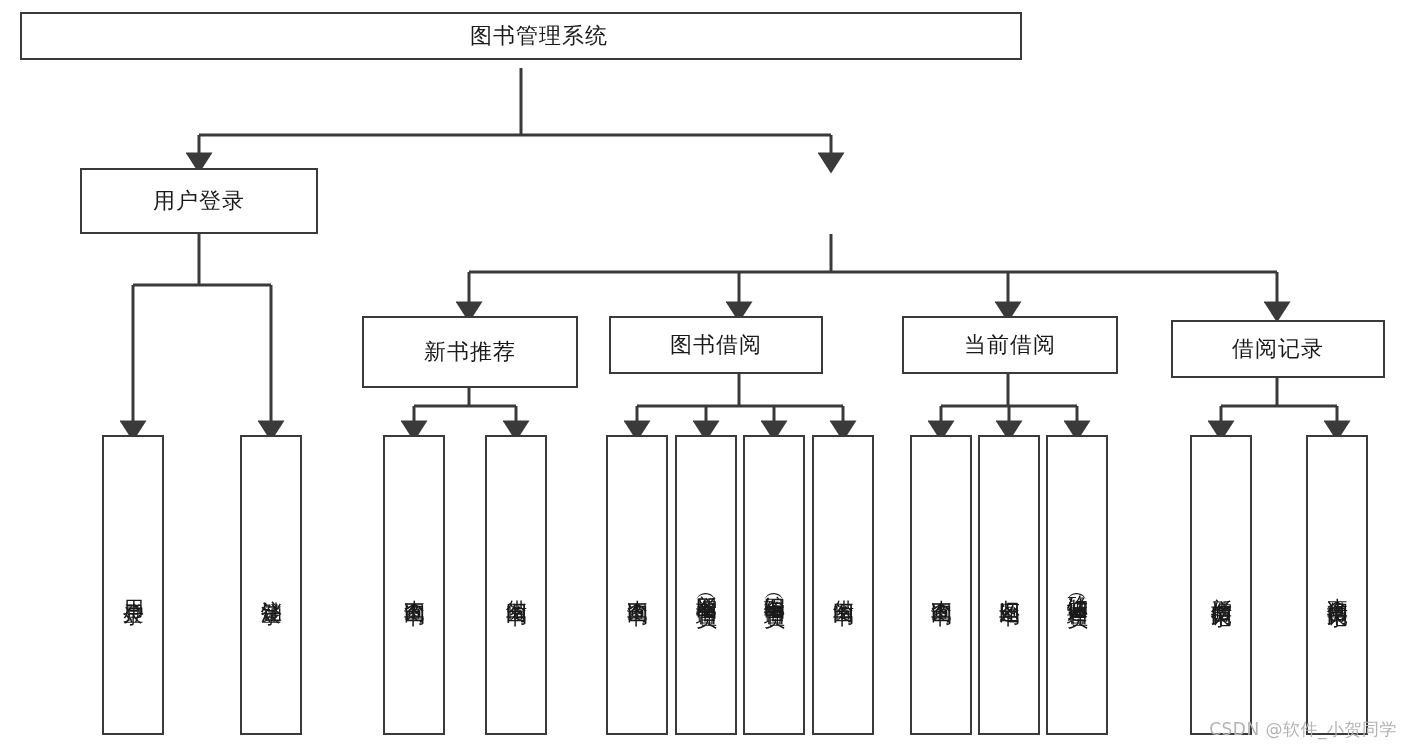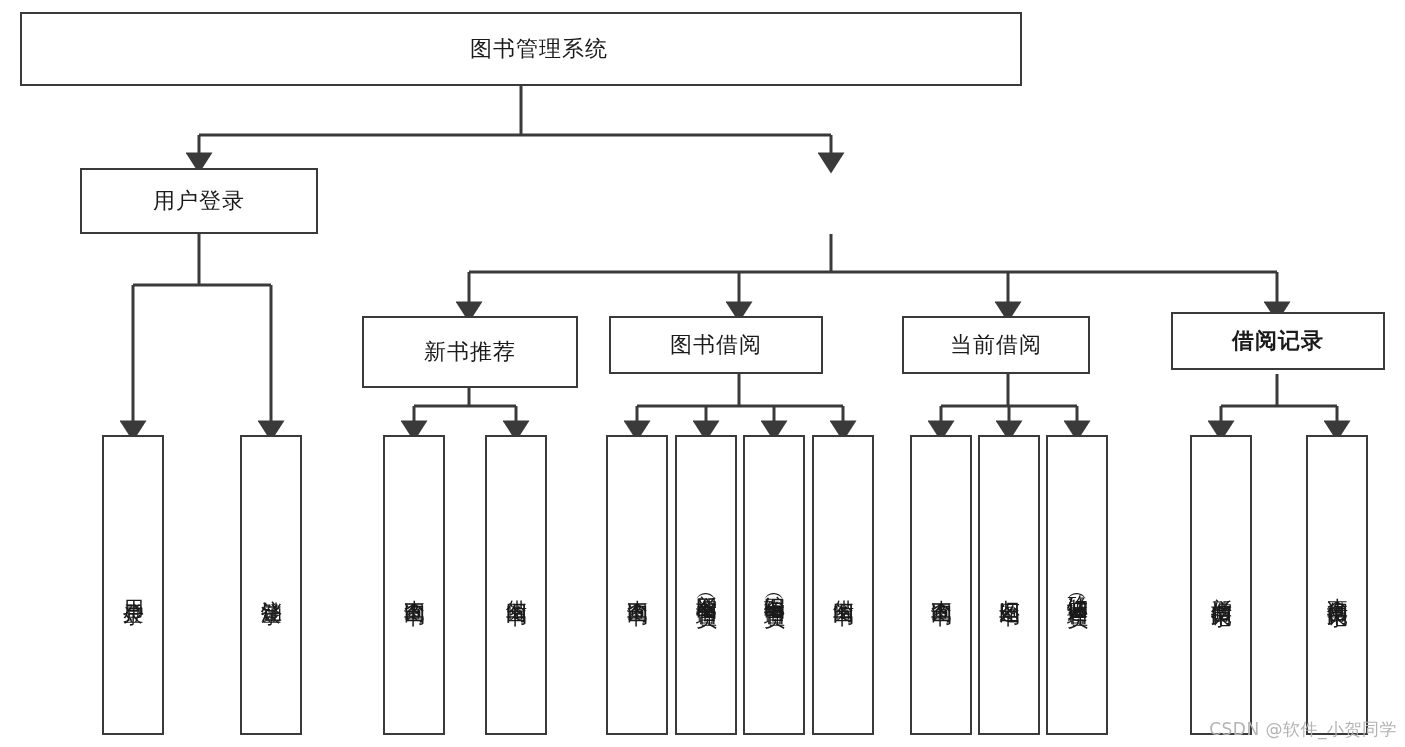--- a/index.html
+++ b/index.html
@@ -117,38 +117,38 @@
       <path d="M 1009 406 L 1009 430" marker-end="url(#arrowhead)"></path>
       <path d="M 1077 406 L 1077 430" marker-end="url(#arrowhead)"></path>
 
       <path d="M 1277 374 L 1277 406"></path>
       <path d="M 1221 406 L 1337 406"></path>
       <path d="M 1221 406 L 1221 430" marker-end="url(#arrowhead)"></path>
       <path d="M 1337 406 L 1337 430" marker-end="url(#arrowhead)"></path>
     </g>
   </svg>
 
-  <div class="node horizontal" style="left:20px; top:12px; width:1002px; height:74px;padding-left:36px;">
+  <div class="node horizontal" style="left:20px; top:12px; width:1002px; height:48px;padding-left:36px;">
     <span>图书管理系统</span>
   </div>
 
   <div class="node horizontal" style="left:80px; top:168px; width:238px; height:66px;">
     <span>用户登录</span>
   </div>
 
   <div class="node horizontal" style="left:362px; top:316px; width:216px; height:72px;">
     <span>新书推荐</span>
   </div>
   <div class="node horizontal" style="left:609px; top:316px; width:214px; height:58px;">
     <span>图书借阅</span>
   </div>
-  <div class="node horizontal" style="left:902px; top:316px; width:188px; height:58px;">
+  <div class="node horizontal" style="left:902px; top:316px; width:216px; height:58px;">
     <span>当前借阅</span>
   </div>
-  <div class="node horizontal" style="left:1171px; top:312px; width:214px; height:58px;font-weight:bold;">
+  <div class="node horizontal" style="left:1171px; top:320px; width:214px; height:58px;">
     <span>借阅记录</span>
   </div>
 
   <div class="node vertical" style="left:102px; top:435px; width:62px; height:300px;">
     <span class="vtext">用户登录</span>
   </div>
   <div class="node vertical" style="left:240px; top:435px; width:62px; height:300px;">
     <span class="vtext">注销登录</span>
   </div>
 

